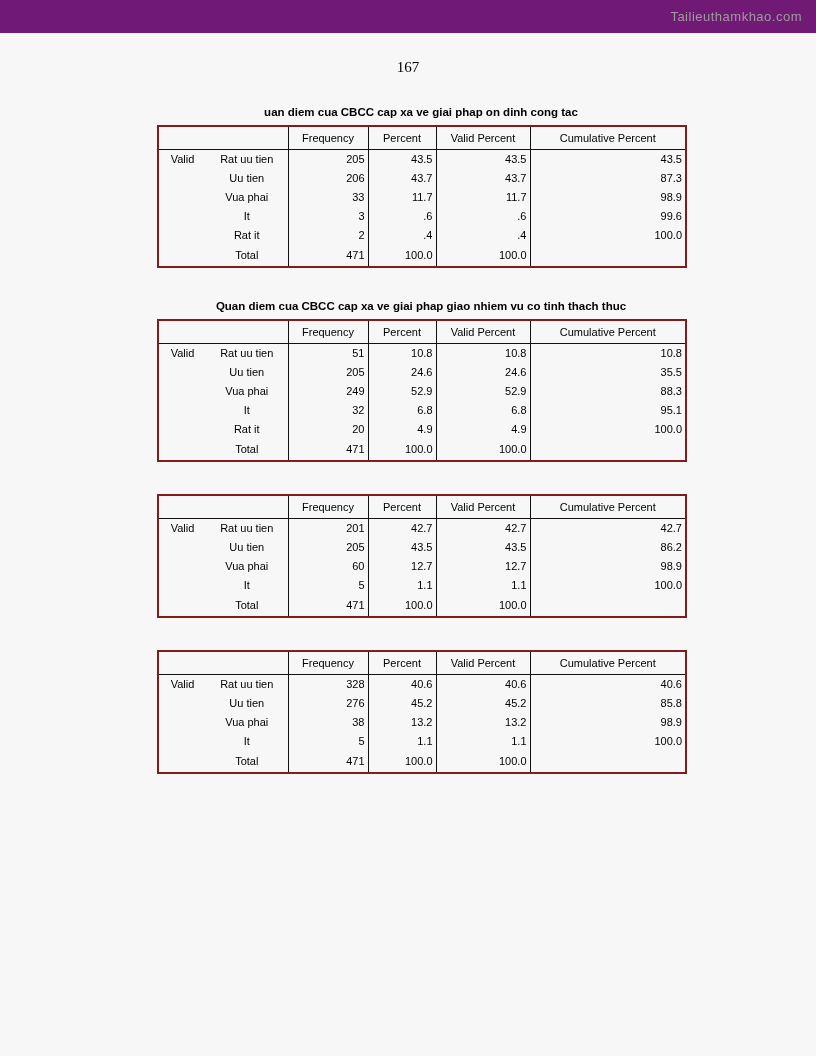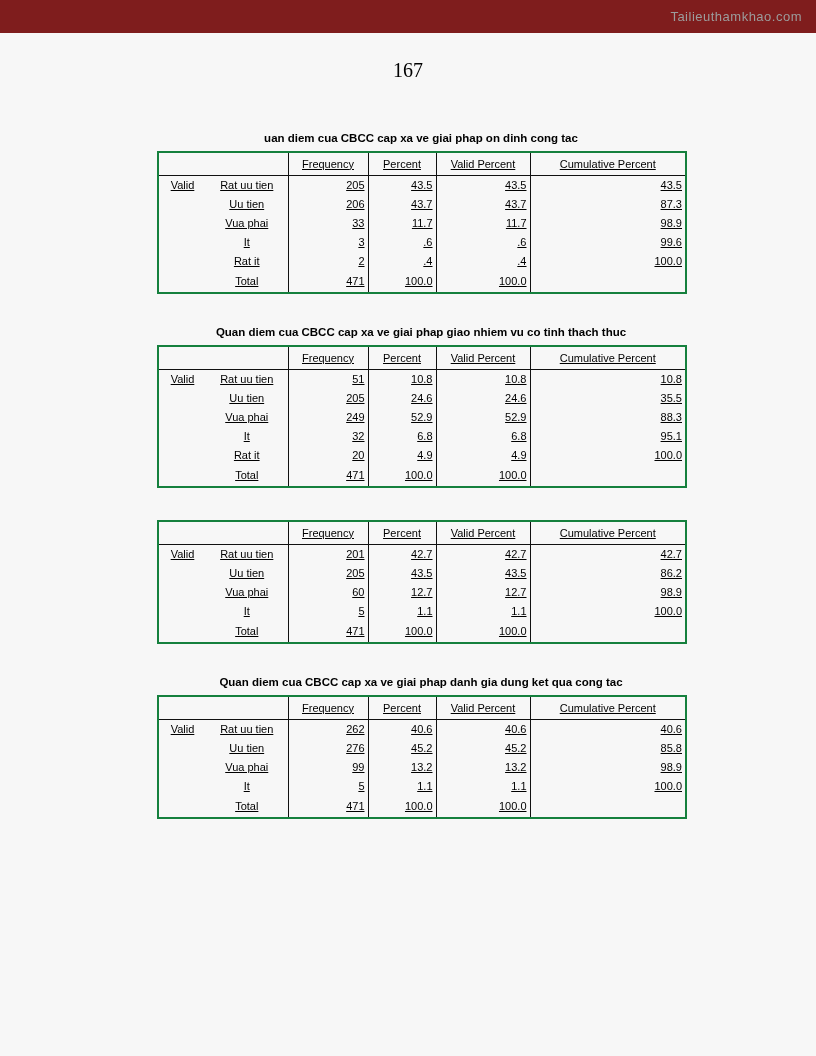--- a/index.html
+++ b/index.html
@@ -8,56 +8,55 @@
     height: 1056px;
     background: #f7f7f7;
     font-family: "Liberation Sans", sans-serif;
     color: #000;
     position: relative;
     overflow: hidden;
     margin: 0 auto;
   }
   .watermark-bar {
     height: 33px;
-    background: #7f1d1d;
+    background: #701a75;
     display: flex;
     align-items: center;
     justify-content: flex-end;
     padding: 0 14px;
     box-sizing: border-box;
   }
   .watermark-text {
     color: #9c9c9c;
     font-size: 13px;
     letter-spacing: 0.5px;
   }
   .page-number {
     text-align: center;
     font-family: "Liberation Serif", serif;
-    font-size: 20px;
+    font-size: 15px;
     margin-top: 26px;
   }
   .content {
     width: 528px;
-    margin: 50px 0 0 157px;
+    margin: 30px 0 0 157px;
   }
   .table-section { margin-bottom: 32px; }
   .table-title {
     font-weight: bold;
     font-size: 11.5px;
     text-align: center;
     margin-bottom: 7px;
     white-space: nowrap;
   }
   table.spss {
     border-collapse: collapse;
     table-layout: fixed;
     width: 528px;
-    border: 2px solid #15803d;
-    text-decoration: underline;
+    border: 2px solid #7f1d1d;
   }
   table.spss th, table.spss td {
     font-size: 11px;
     font-weight: normal;
     padding: 0 4px;
     height: 19px;
     box-sizing: border-box;
     overflow: hidden;
     white-space: nowrap;
   }
@@ -281,21 +280,20 @@
               <td class="lbl">Total</td>
               <td class="v num">471</td>
               <td class="v num">100.0</td>
               <td class="v num">100.0</td>
               <td class="v num"></td>
             </tr>
           </tbody>
         </table>
       </div>
       <div class="table-section">
-        <div class="table-title">Quan diem cua CBCC cap xa ve giai phap danh gia dung ket qua cong tac</div>
         <table class="spss">
           <colgroup>
             <col style="width: 48px;">
             <col style="width: 82px;">
             <col style="width: 80px;">
             <col style="width: 68px;">
             <col style="width: 94px;">
             <col style="width: 156px;">
           </colgroup>
           <thead>
@@ -304,37 +302,37 @@
               <th class="v">Frequency</th>
               <th class="v">Percent</th>
               <th class="v">Valid Percent</th>
               <th class="v">Cumulative Percent</th>
             </tr>
           </thead>
           <tbody>
             <tr>
               <td class="group">Valid</td>
               <td class="lbl">Rat uu tien</td>
-              <td class="v num">262</td>
+              <td class="v num">328</td>
               <td class="v num">40.6</td>
               <td class="v num">40.6</td>
               <td class="v num">40.6</td>
             </tr>
             <tr>
               <td class="group"></td>
               <td class="lbl">Uu tien</td>
               <td class="v num">276</td>
               <td class="v num">45.2</td>
               <td class="v num">45.2</td>
               <td class="v num">85.8</td>
             </tr>
             <tr>
               <td class="group"></td>
               <td class="lbl">Vua phai</td>
-              <td class="v num">99</td>
+              <td class="v num">38</td>
               <td class="v num">13.2</td>
               <td class="v num">13.2</td>
               <td class="v num">98.9</td>
             </tr>
             <tr>
               <td class="group"></td>
               <td class="lbl">It</td>
               <td class="v num">5</td>
               <td class="v num">1.1</td>
               <td class="v num">1.1</td>

